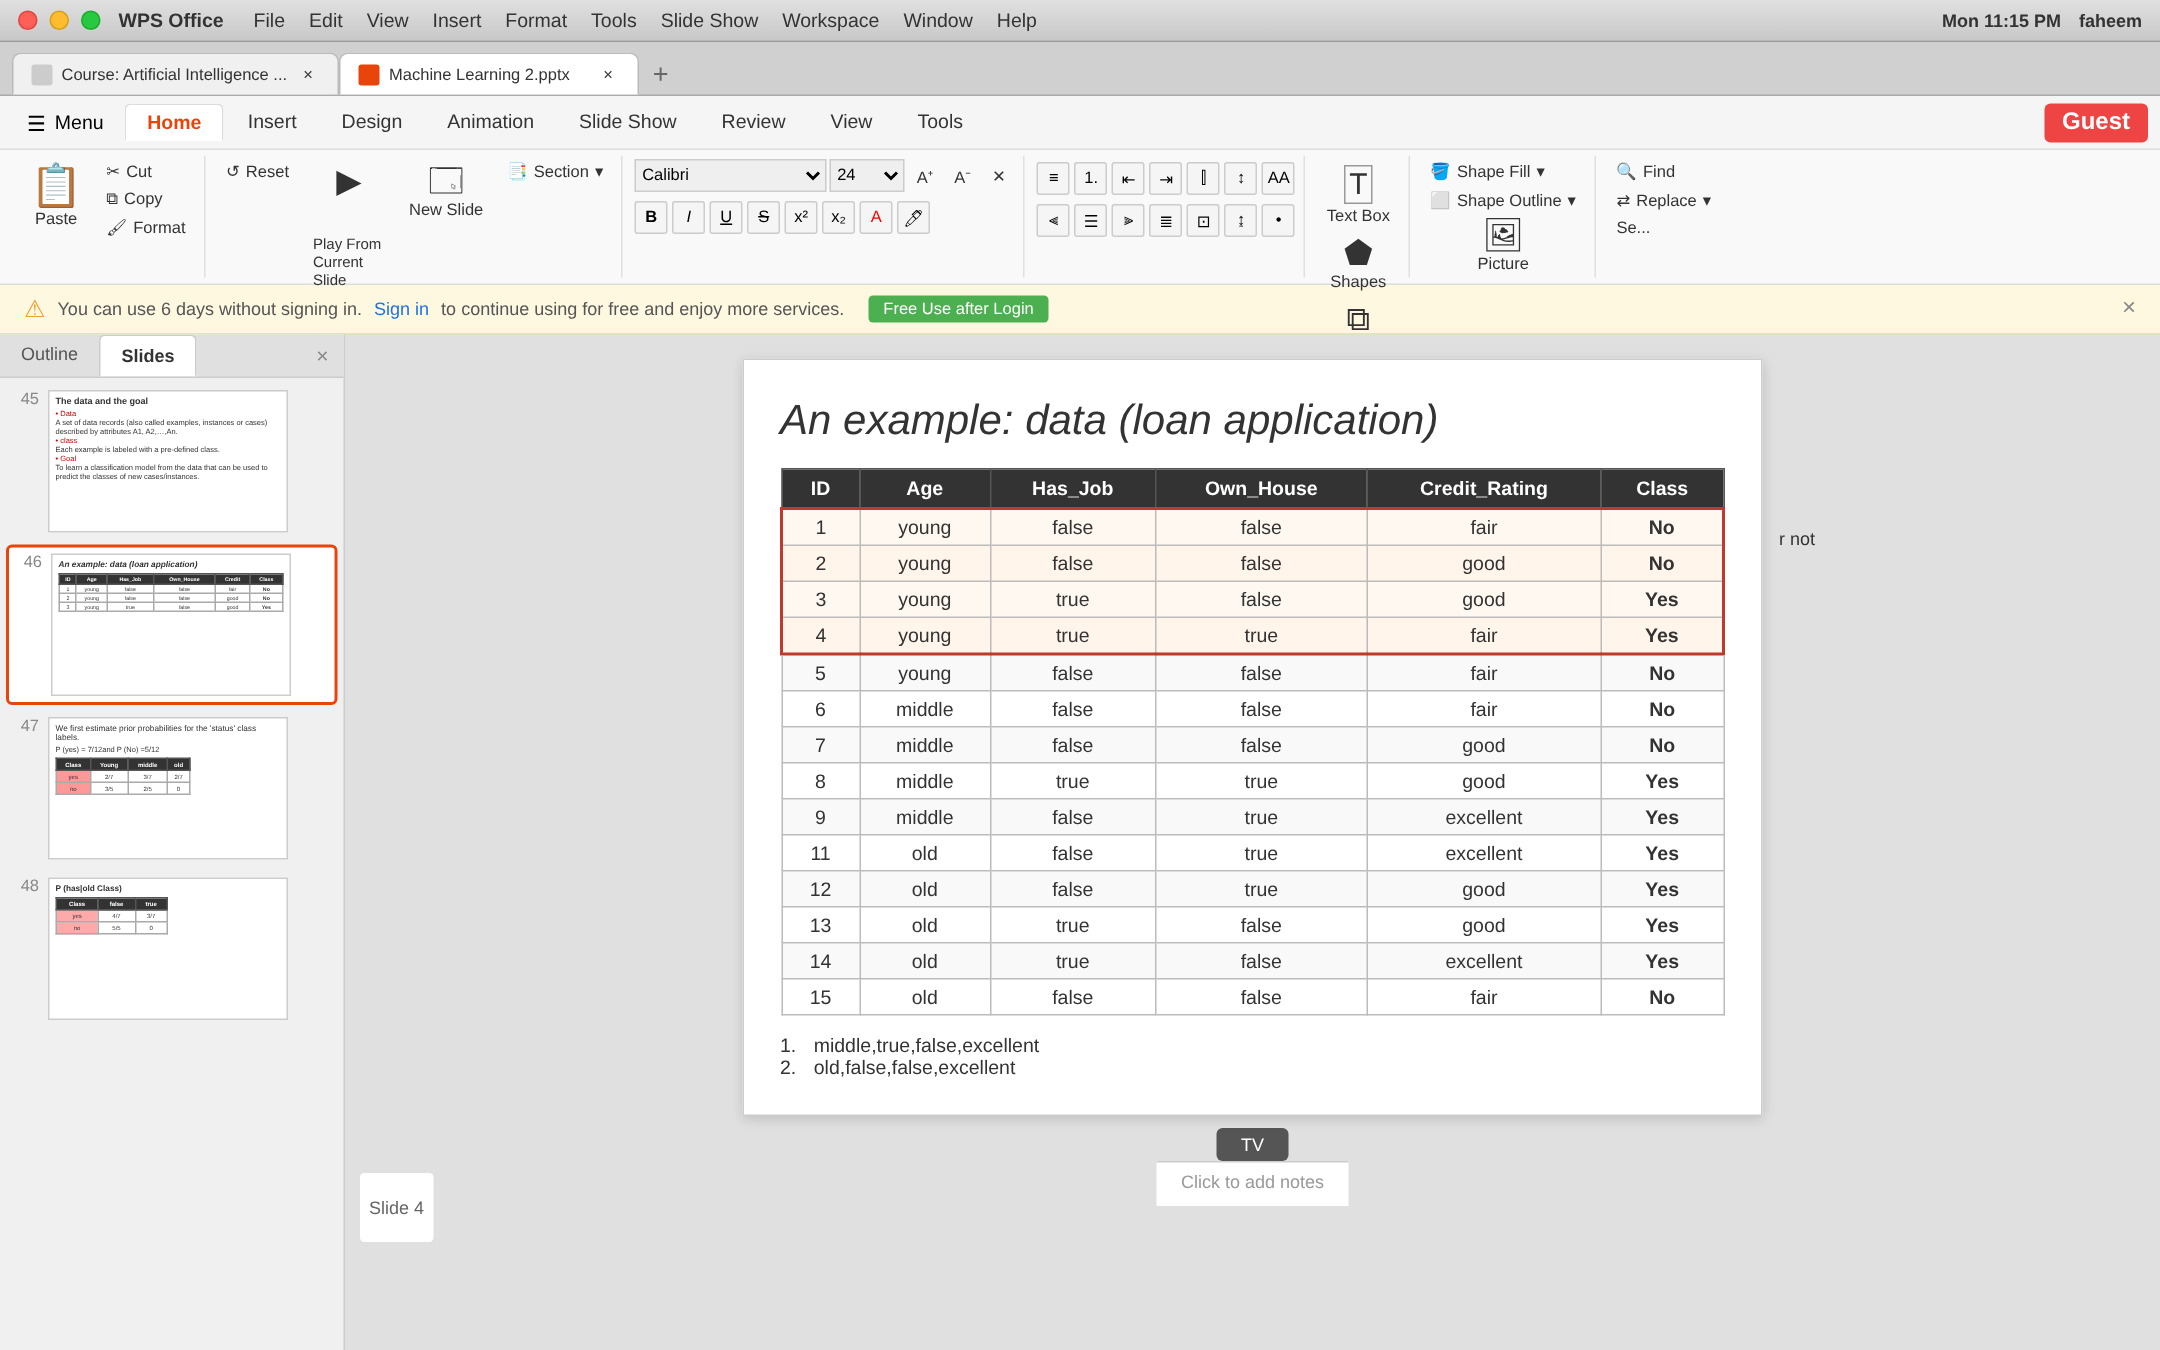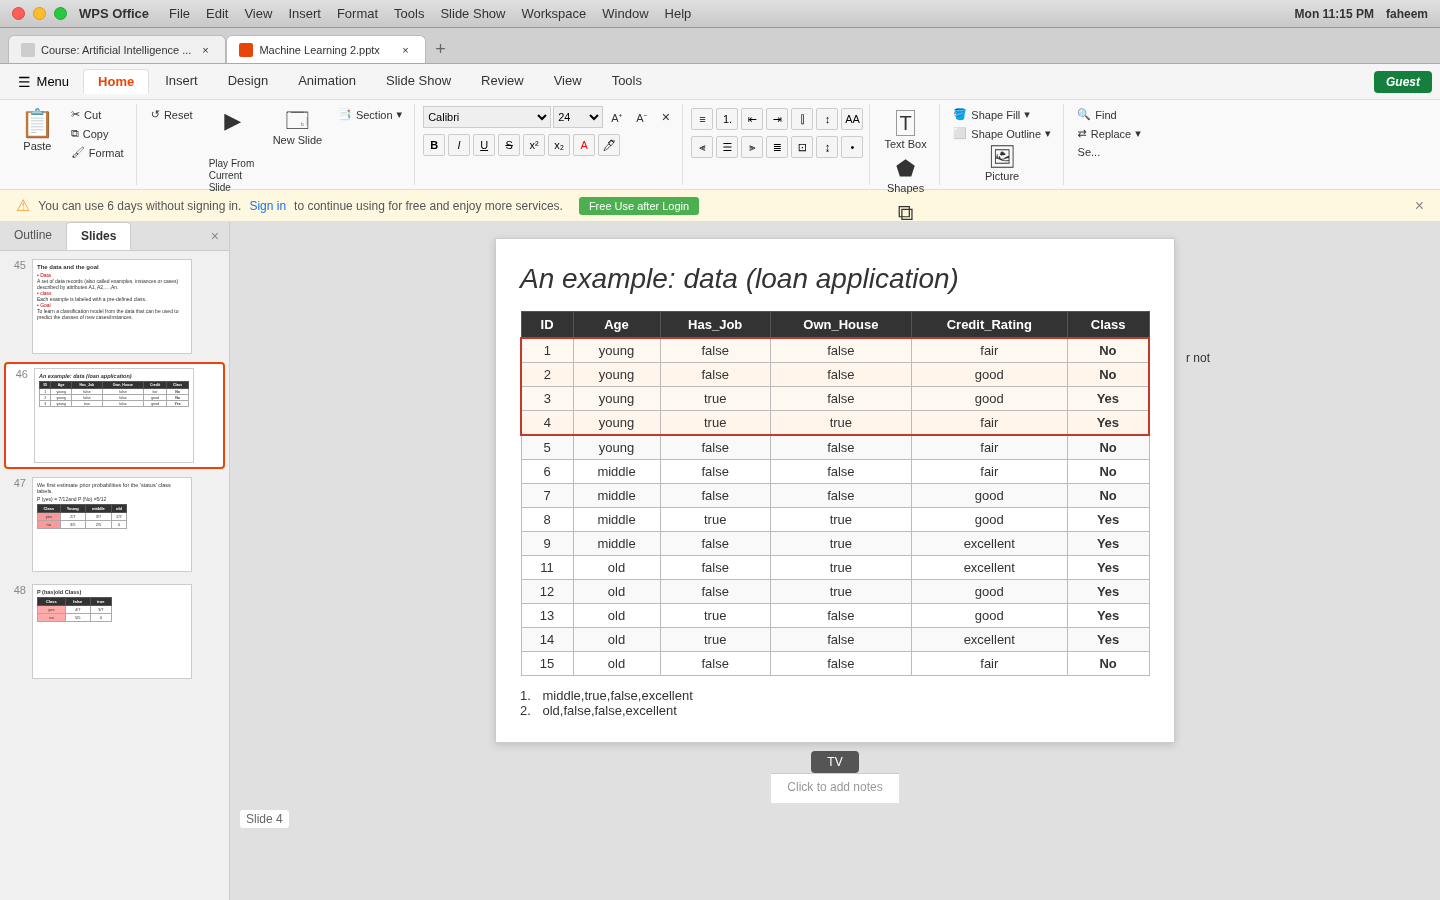--- a/index.html
+++ b/index.html
@@ -61,21 +61,21 @@
       align-items: center;
       padding: 0 8px;
       border-bottom: 1px solid #ddd;
     }
     .wps-tab-file { display: flex; align-items: center; gap: 6px; padding: 4px 10px; font-size: 13px; cursor: pointer; border-radius: 4px; }
     .wps-tab-file .hamburger { font-size: 14px; }
     .wps-tabs { display: flex; gap: 2px; margin-left: 4px; }
     .wps-tab { padding: 4px 14px; font-size: 13px; cursor: pointer; border-radius: 4px 4px 0 0; color: #333; }
     .wps-tab.active { background: #fff; border: 1px solid #ddd; border-bottom: 1px solid #fff; color: #e8450a; font-weight: 600; }
     .wps-tab-right { margin-left: auto; display: flex; align-items: center; gap: 8px; }
-    .guest-btn { background: #15803d; color: #fff; border: none; padding: 4px 12px; border-radius: 4px; font-size: 12px; cursor: pointer; font-weight: 600; font-style: italic; }
+    .guest-btn { background: #ef4444; color: #fff; border: none; padding: 4px 12px; border-radius: 4px; font-size: 16px; cursor: pointer; font-weight: 600; }
 
     
     .ribbon {
       height: 90px;
       background: #f9f9f9;
       display: flex;
       align-items: stretch;
       padding: 4px 8px;
       border-bottom: 1px solid #ddd;
       gap: 2px;
@@ -780,15 +780,15 @@
         </div>
       </div>
     </div>
 
     <div class="tv-label">TV</div>
 
     <div class="notes-area">
       <span>Click to add notes</span>
     </div>
 
-    <div style="position:absolute;bottom:72px;left:240px;font-size:12px;color:#666;background:#fff;padding:2px 6px;border-radius:3px;">Slide 4</div>
+    <div style="position:absolute;bottom:72px;left:240px;font-size:12px;color:#666;background:#fff;padding:16px 6px;border-radius:3px;">Slide 4</div>
   </div>
 </div>
 
 </body></html>

